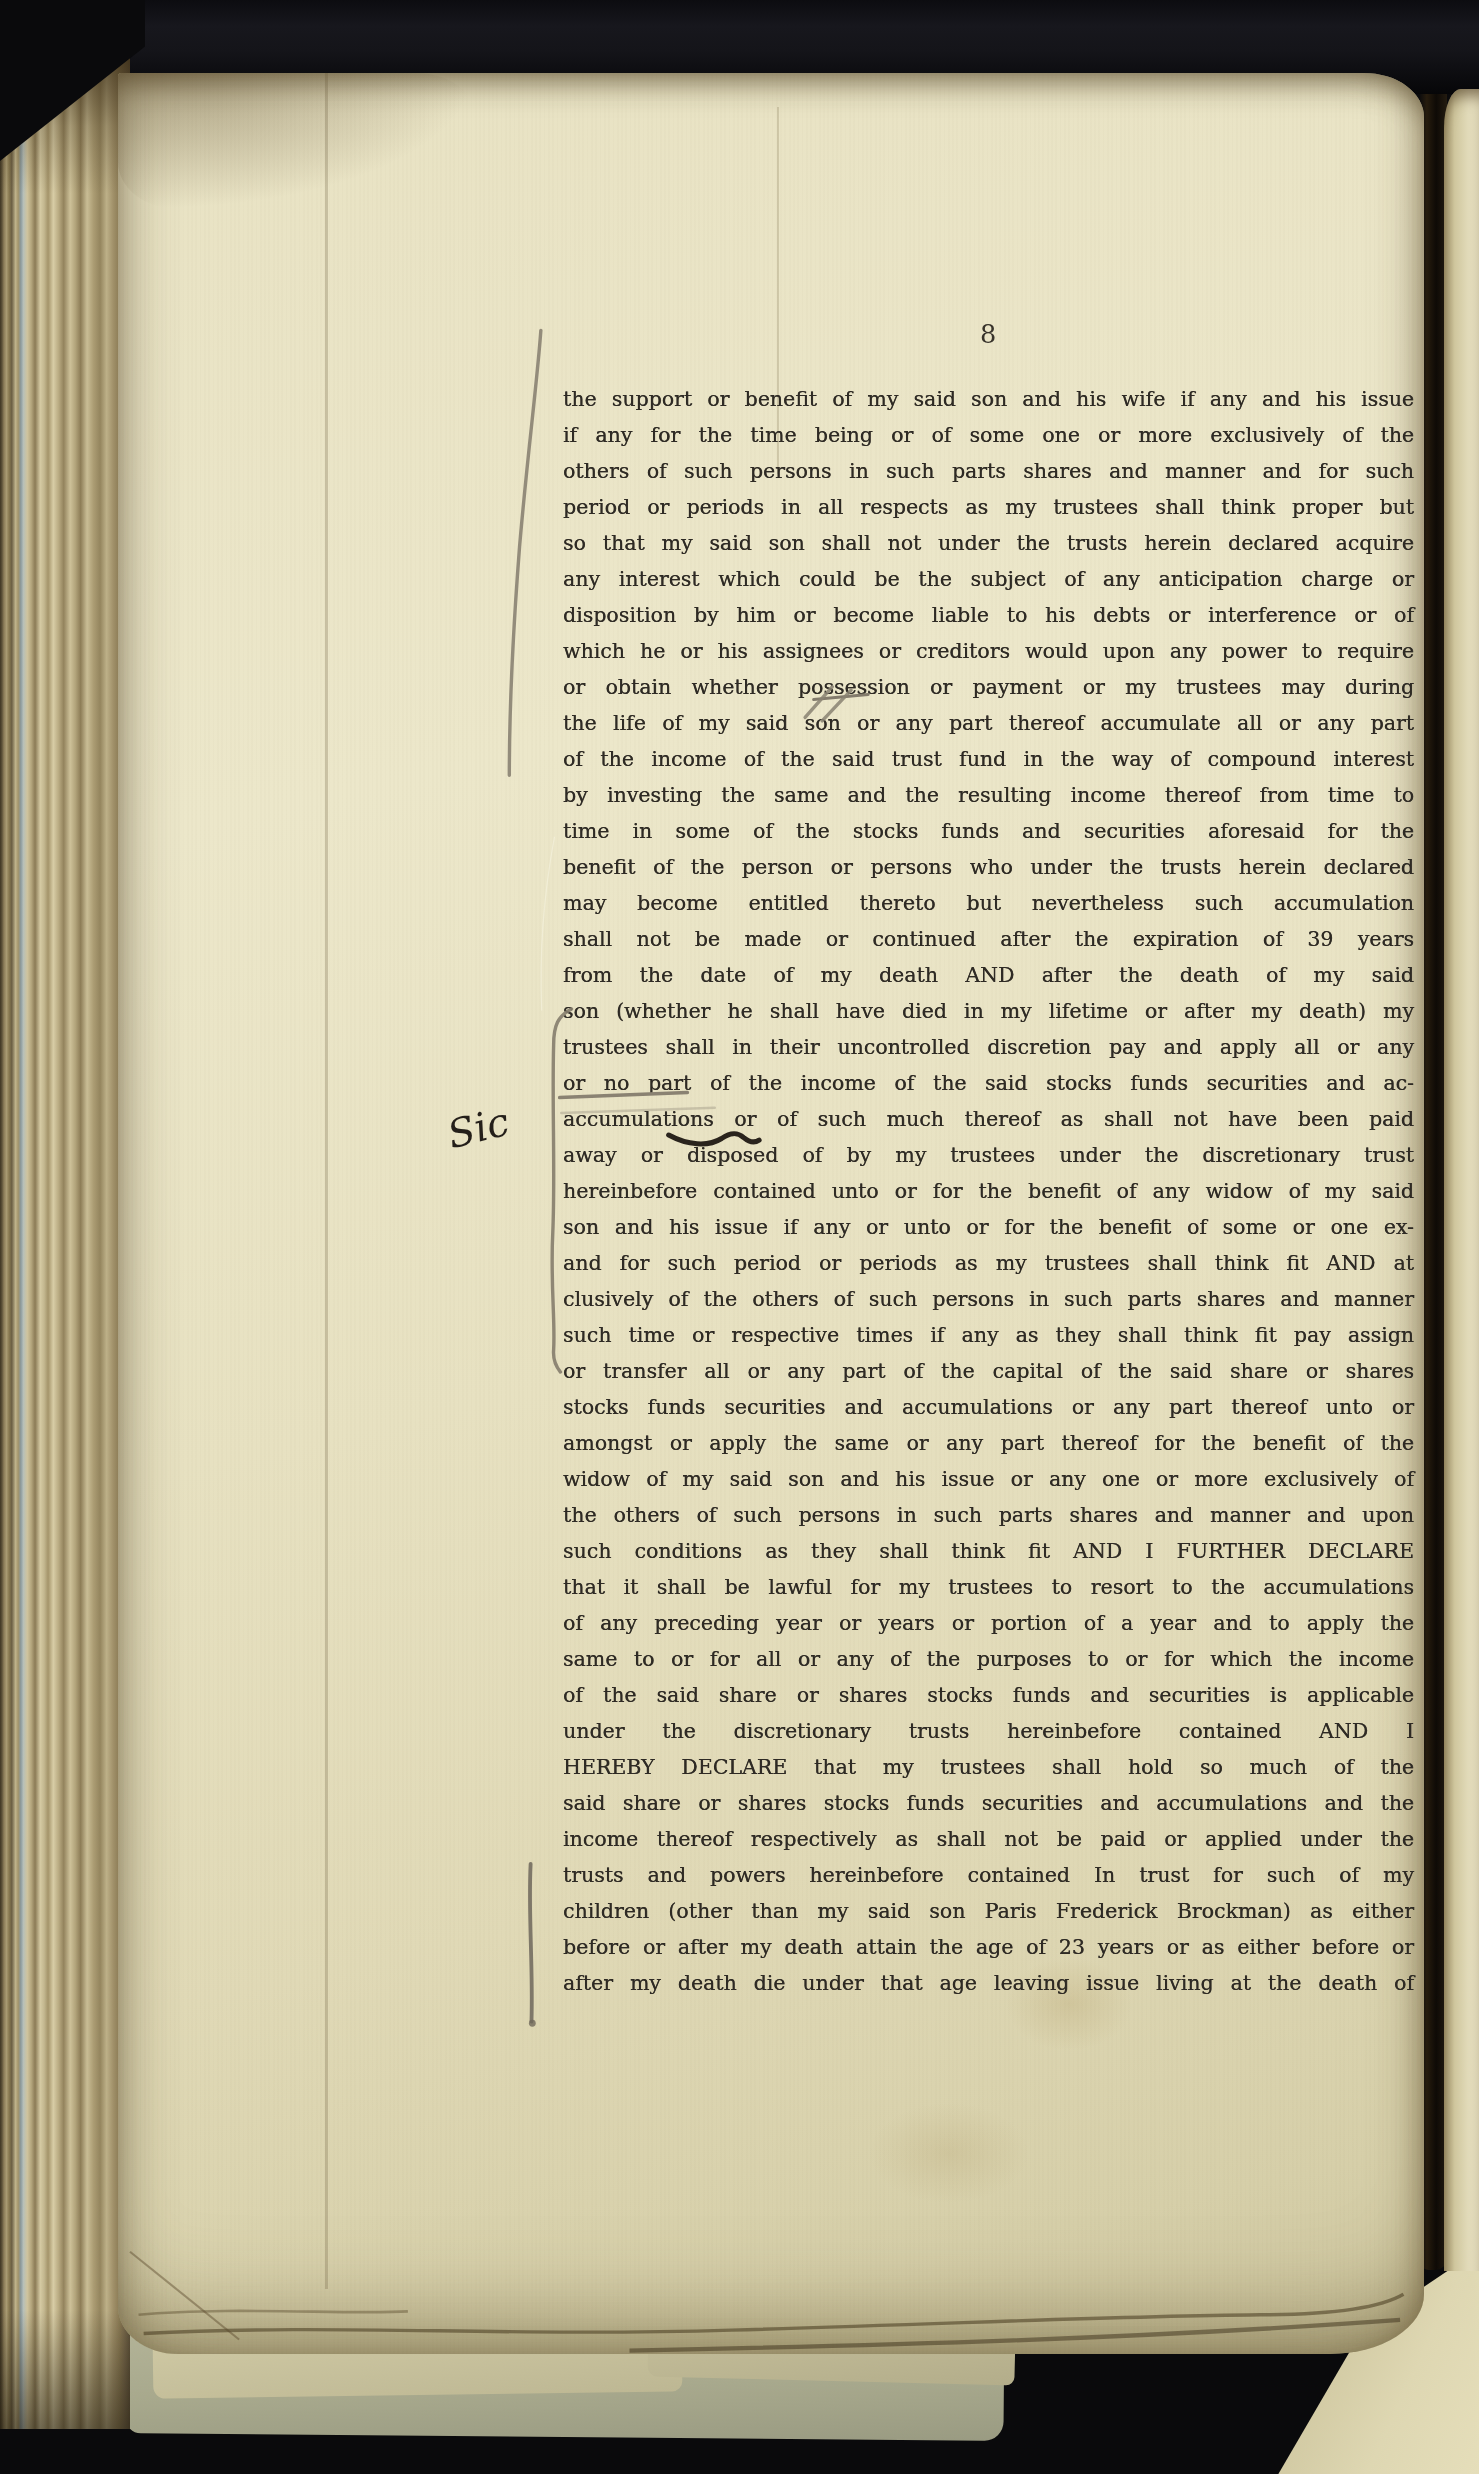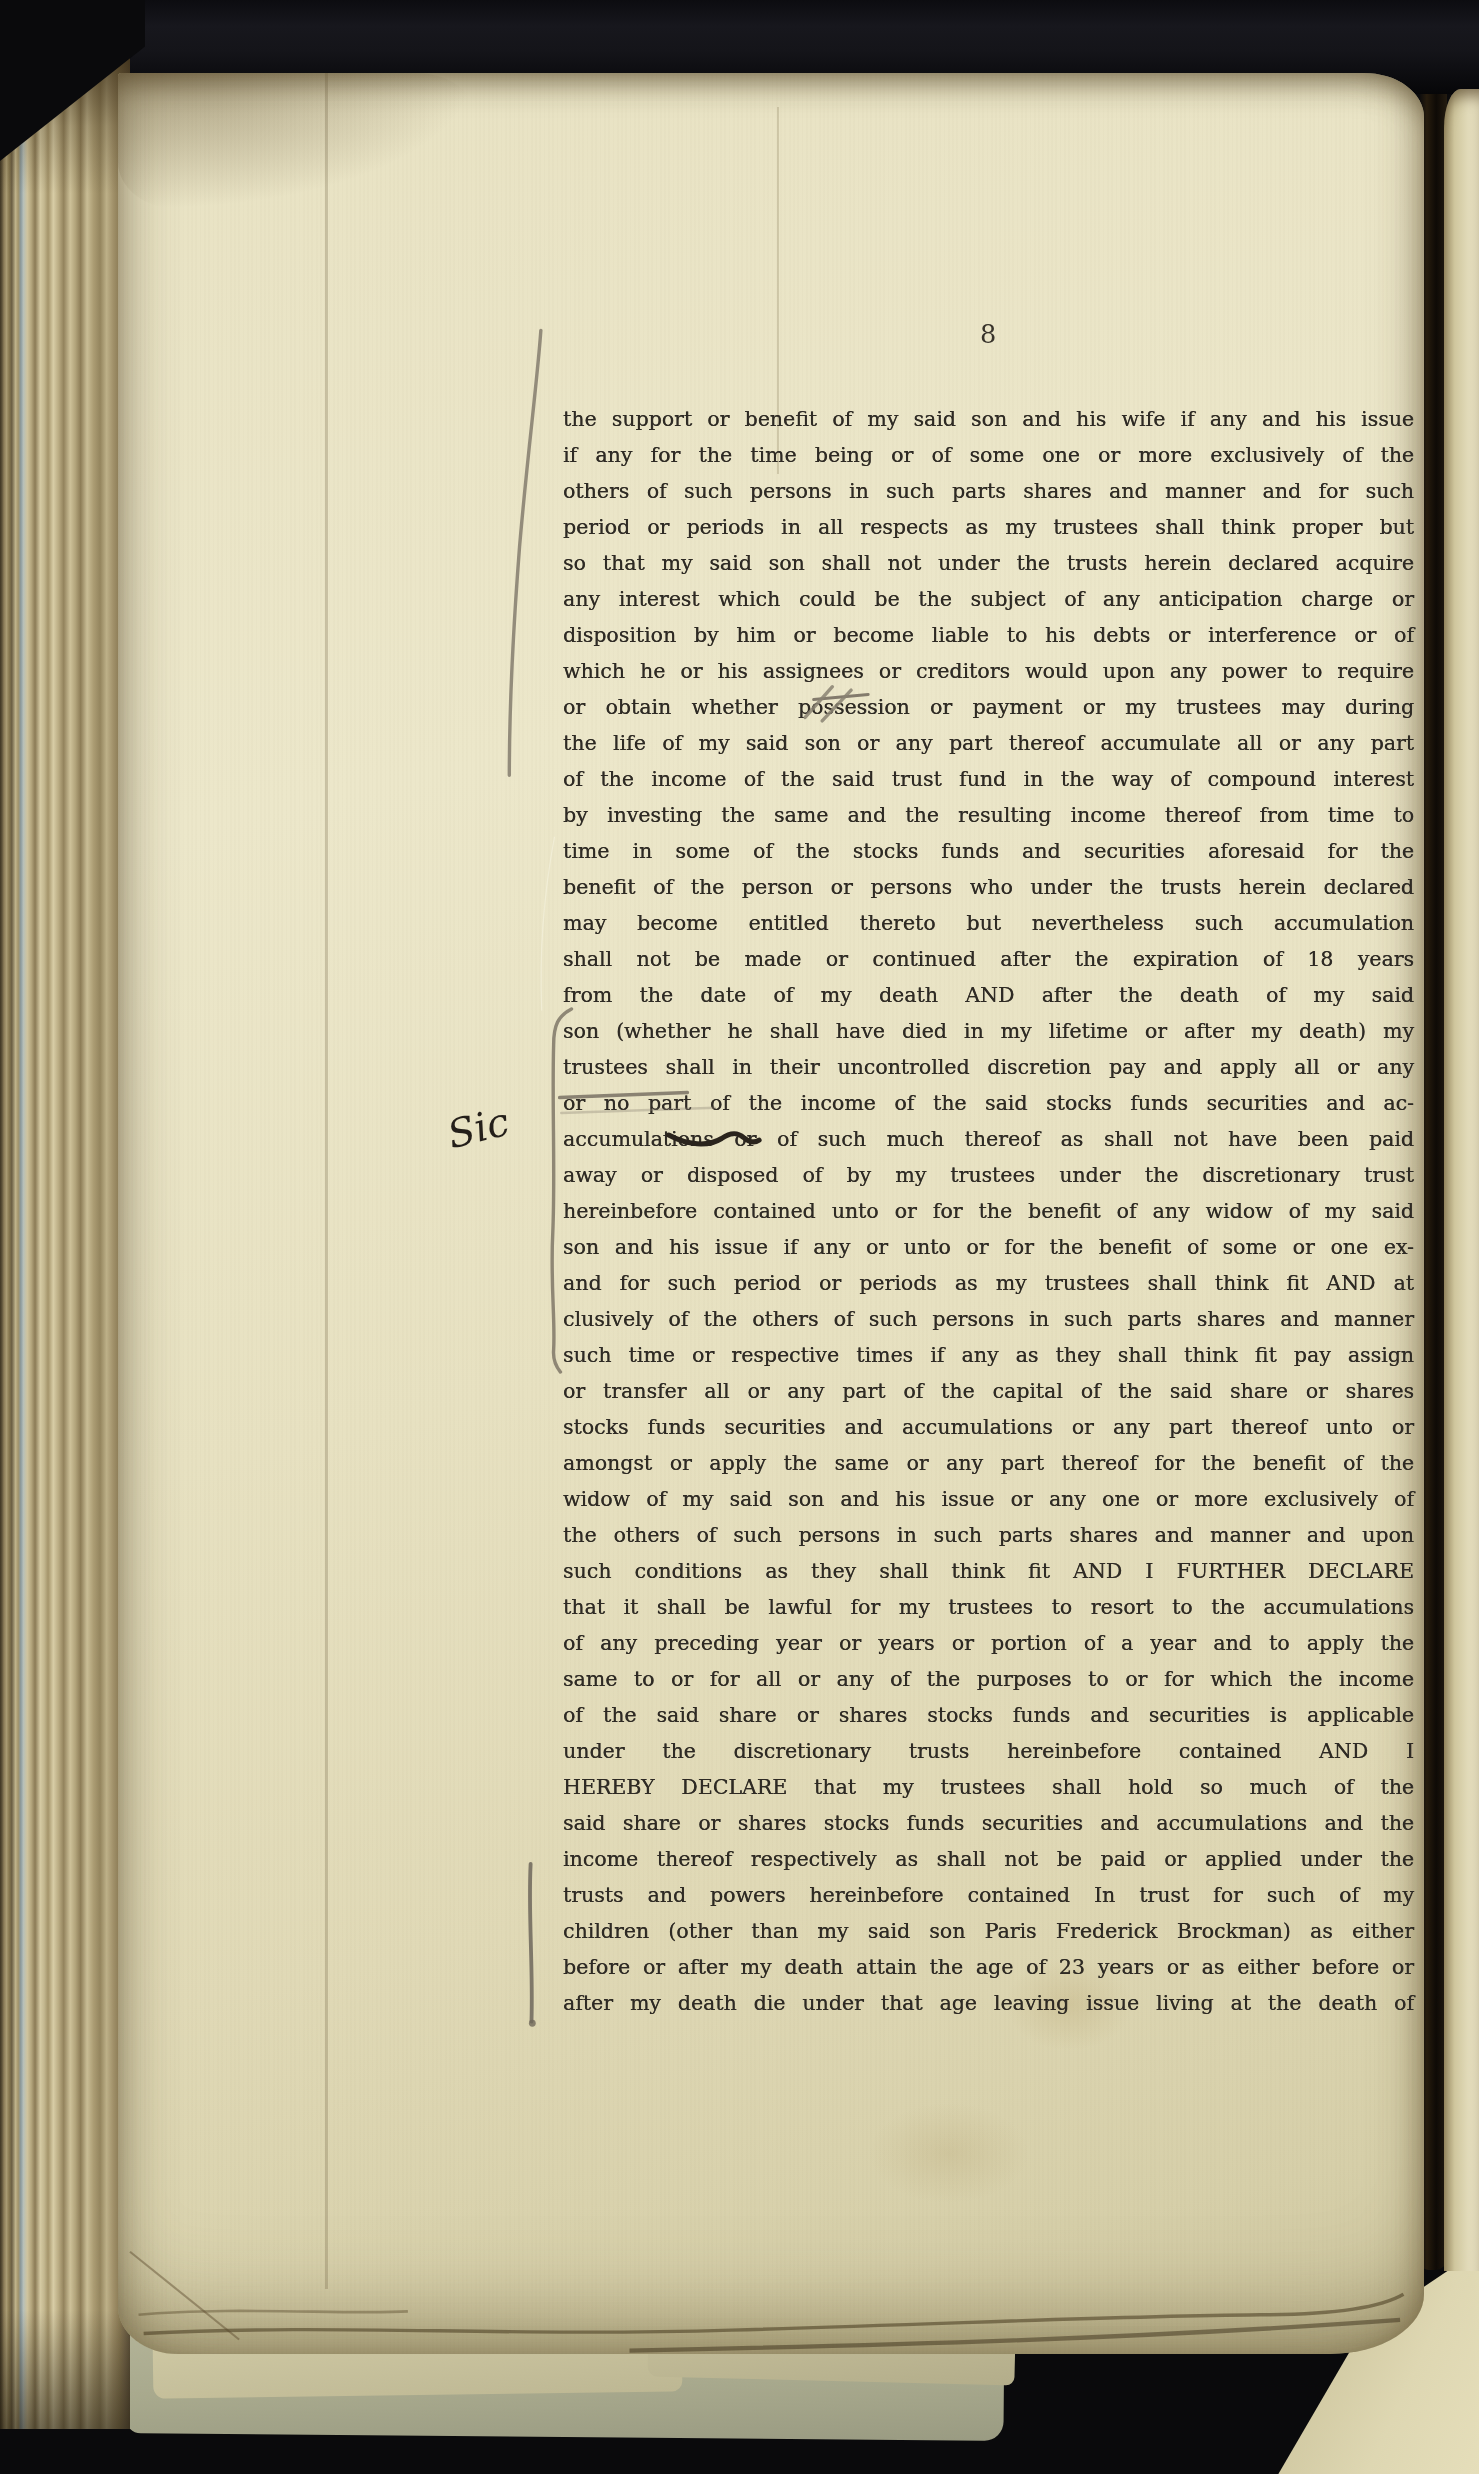--- a/index.html
+++ b/index.html
@@ -68,21 +68,21 @@
   .crease-v1{left:207px;top:0;width:2.6px;height:2216px;background:rgba(105,90,58,.26);}
   .crease-v2{left:659px;top:34px;width:1.7px;height:367px;background:rgba(115,100,65,.22);}
   .stain-a{left:887px;top:1884px;width:128px;height:94px;border-radius:50%;
     background:radial-gradient(ellipse,rgba(150,118,52,.16),rgba(0,0,0,0) 70%);}
   .stain-b{left:750px;top:2029px;width:162px;height:102px;border-radius:50%;
     background:radial-gradient(ellipse,rgba(140,110,50,.12),rgba(0,0,0,0) 70%);}
 
   .page-number{left:445px;top:246px;width:851px;text-align:center;
     font-size:25.6px;color:#38332b;letter-spacing:0.9px;}
 
-  .text-block{left:445px;top:328px;width:851px;}
+  .text-block{left:445px;top:308px;width:851px;}
   .text-block .tline{position:static;display:block;height:36px;line-height:36px;
     font-size:20.5px;color:#2e2a24;text-align:justify;text-align-last:justify;
     text-shadow:0.3px 0 0 rgba(46,42,36,.85);white-space:normal;overflow:visible;}
 
   .anno-svg{left:0;top:0;width:1306px;height:2281px;pointer-events:none;}
 </style>
 </head>
 <body>
 
 <div class="scene">
@@ -119,21 +119,21 @@
         <div class="tline">any interest which could be the subject of any anticipation charge or</div>
         <div class="tline">disposition by him or become liable to his debts or interference or of</div>
         <div class="tline">which he or his assignees or creditors would upon any power to require</div>
         <div class="tline">or obtain whether possession or payment or my trustees may during</div>
         <div class="tline">the life of my said son or any part thereof accumulate all or any part</div>
         <div class="tline">of the income of the said trust fund in the way of compound interest</div>
         <div class="tline">by investing the same and the resulting income thereof from time to</div>
         <div class="tline">time in some of the stocks funds and securities aforesaid for the</div>
         <div class="tline">benefit of the person or persons who under the trusts herein declared</div>
         <div class="tline">may become entitled thereto but nevertheless such accumulation</div>
-        <div class="tline">shall not be made or continued after the expiration of 18 years</div>
+        <div class="tline">shall not be made or continued after the expiration of 39 years</div>
         <div class="tline">from the date of my death AND after the death of my said</div>
         <div class="tline">son (whether he shall have died in my lifetime or after my death) my</div>
         <div class="tline">trustees shall in their uncontrolled discretion pay and apply all or any</div>
         <div class="tline">or no part of the income of the said stocks funds securities and ac-</div>
         <div class="tline">accumulations or of such much thereof as shall not have been paid</div>
         <div class="tline">away or disposed of by my trustees under the discretionary trust</div>
         <div class="tline">hereinbefore contained unto or for the benefit of any widow of my said</div>
         <div class="tline">son and his issue if any or unto or for the benefit of some or one ex-</div>
         <div class="tline">and for such period or periods as my trustees shall think fit AND at</div>
         <div class="tline">clusively of the others of such persons in such parts shares and manner</div>

